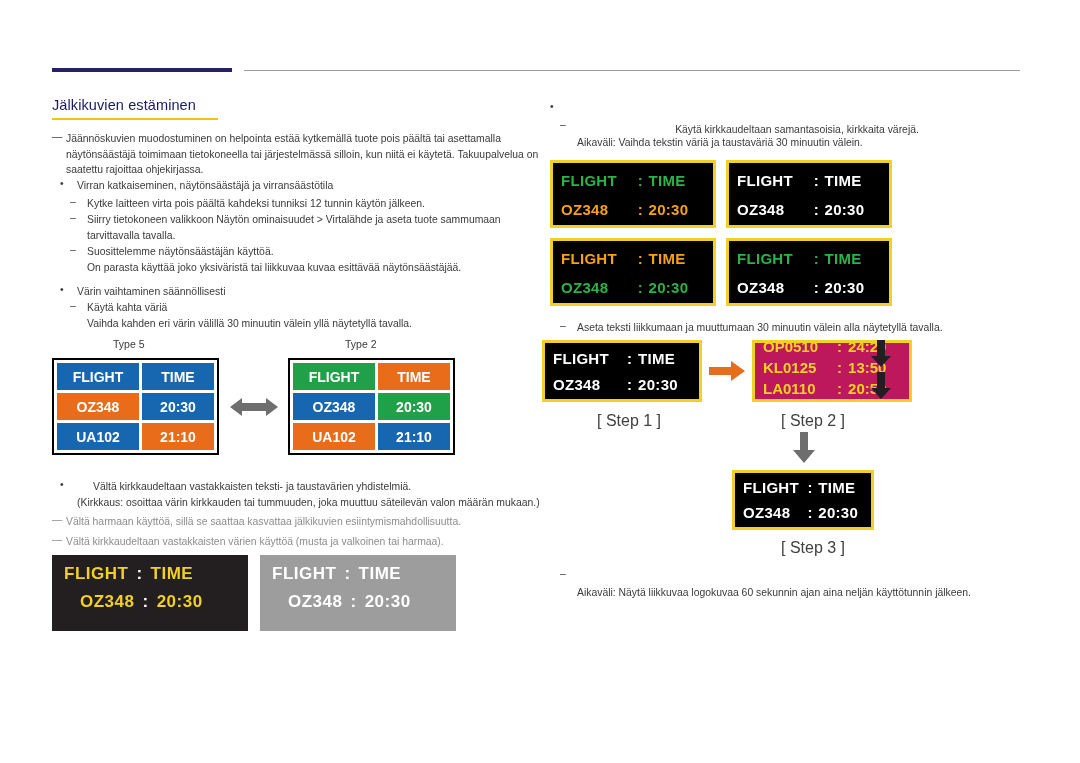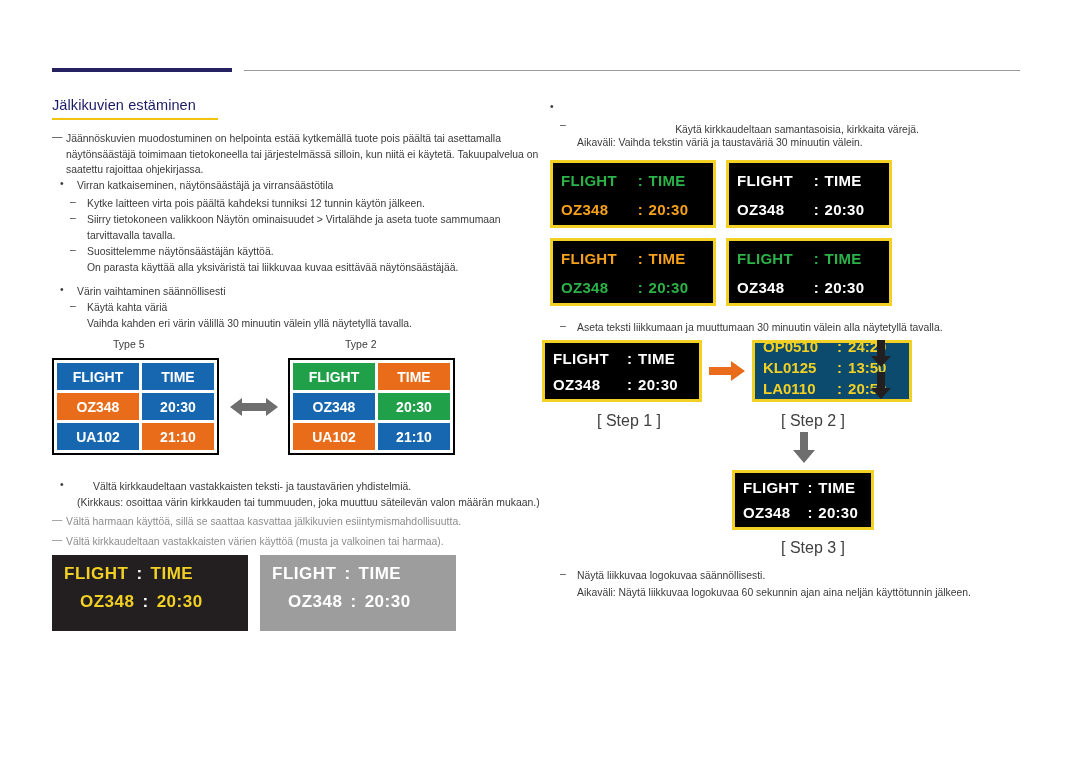--- a/index.html
+++ b/index.html
@@ -199,21 +199,21 @@
   
   .downarrow { position: absolute; }
 
   
   .rightarrow { position: absolute; }
 
   
   .scrollbox {
     position: absolute;
     border: 3px solid #f2d024;
-    background: #0c4a6e;
+    background: #be185d;
     box-sizing: border-box;
     overflow: hidden;
     padding: 0 8px;
   }
   .srow {
     display: flex;
     align-items: center;
     font-size: 15px;
     font-weight: bold;
     height: 21px;
@@ -240,21 +240,21 @@
 
   <div class="dash" style="left:70px; top:196px;">–</div>
   <div class="txt" style="left:87px; top:196px; width:460px;">Kytke laitteen virta pois päältä kahdeksi tunniksi 12 tunnin käytön jälkeen.</div>
 
   <div class="dash" style="left:70px; top:212px;">–</div>
   <div class="txt" style="left:87px; top:212px; width:460px;">Siirry tietokoneen valikkoon Näytön ominaisuudet &gt; Virtalähde ja aseta tuote sammumaan
 tarvittavalla tavalla.</div>
 
   <div class="dash" style="left:70px; top:244px;">–</div>
   <div class="txt" style="left:87px; top:244px; width:460px;">Suosittelemme näytönsäästäjän käyttöä.</div>
-  <div class="txt" style="left:87px; top:260px; width:460px;">On parasta käyttää alla yksiväristä tai liikkuvaa kuvaa esittävää näytönsäästäjää.</div>
+  <div class="txt" style="left:87px; top:260px; width:460px;">On parasta käyttää joko yksiväristä tai liikkuvaa kuvaa esittävää näytönsäästäjää.</div>
 
   <div class="bullet-dot" style="left:60px; top:284px;">•</div>
   <div class="txt" style="left:77px; top:284px; width:470px;">Värin vaihtaminen säännöllisesti</div>
 
   <div class="dash" style="left:70px; top:300px;">–</div>
   <div class="txt" style="left:87px; top:300px; width:460px;">Käytä kahta väriä</div>
   <div class="txt" style="left:87px; top:316px; width:460px;">Vaihda kahden eri värin välillä 30 minuutin välein yllä näytetyllä tavalla.</div>
 
   <div class="type-label" style="left:113px; top:338px;">Type 5</div>
   <div class="type-label" style="left:345px; top:338px;">Type 2</div>
@@ -453,16 +453,15 @@
     <div class="yrow" style="height:19px; margin-top:6px;">
       <span class="white" style="width:66px;">OZ348</span>
       <span class="sep white">:</span>
       <span class="white" style="width:50px;">20:30</span>
     </div>
   </div>
 
   <div class="step" style="left:781px; top:539px;">[ Step 3 ]</div>
 
   <div class="dash" style="left:560px; top:568px;">–</div>
-  <div class="txt" style="left:577px; top:568px; width:450px;">Näytä liikkuvaa logokuvaa säännöllisesti.</div>
   <div class="txt" style="left:577px; top:585px; width:460px;">Aikaväli: Näytä liikkuvaa logokuvaa 60 sekunnin ajan aina neljän käyttötunnin jälkeen.</div>
 
 </div>
 
 </body></html>

